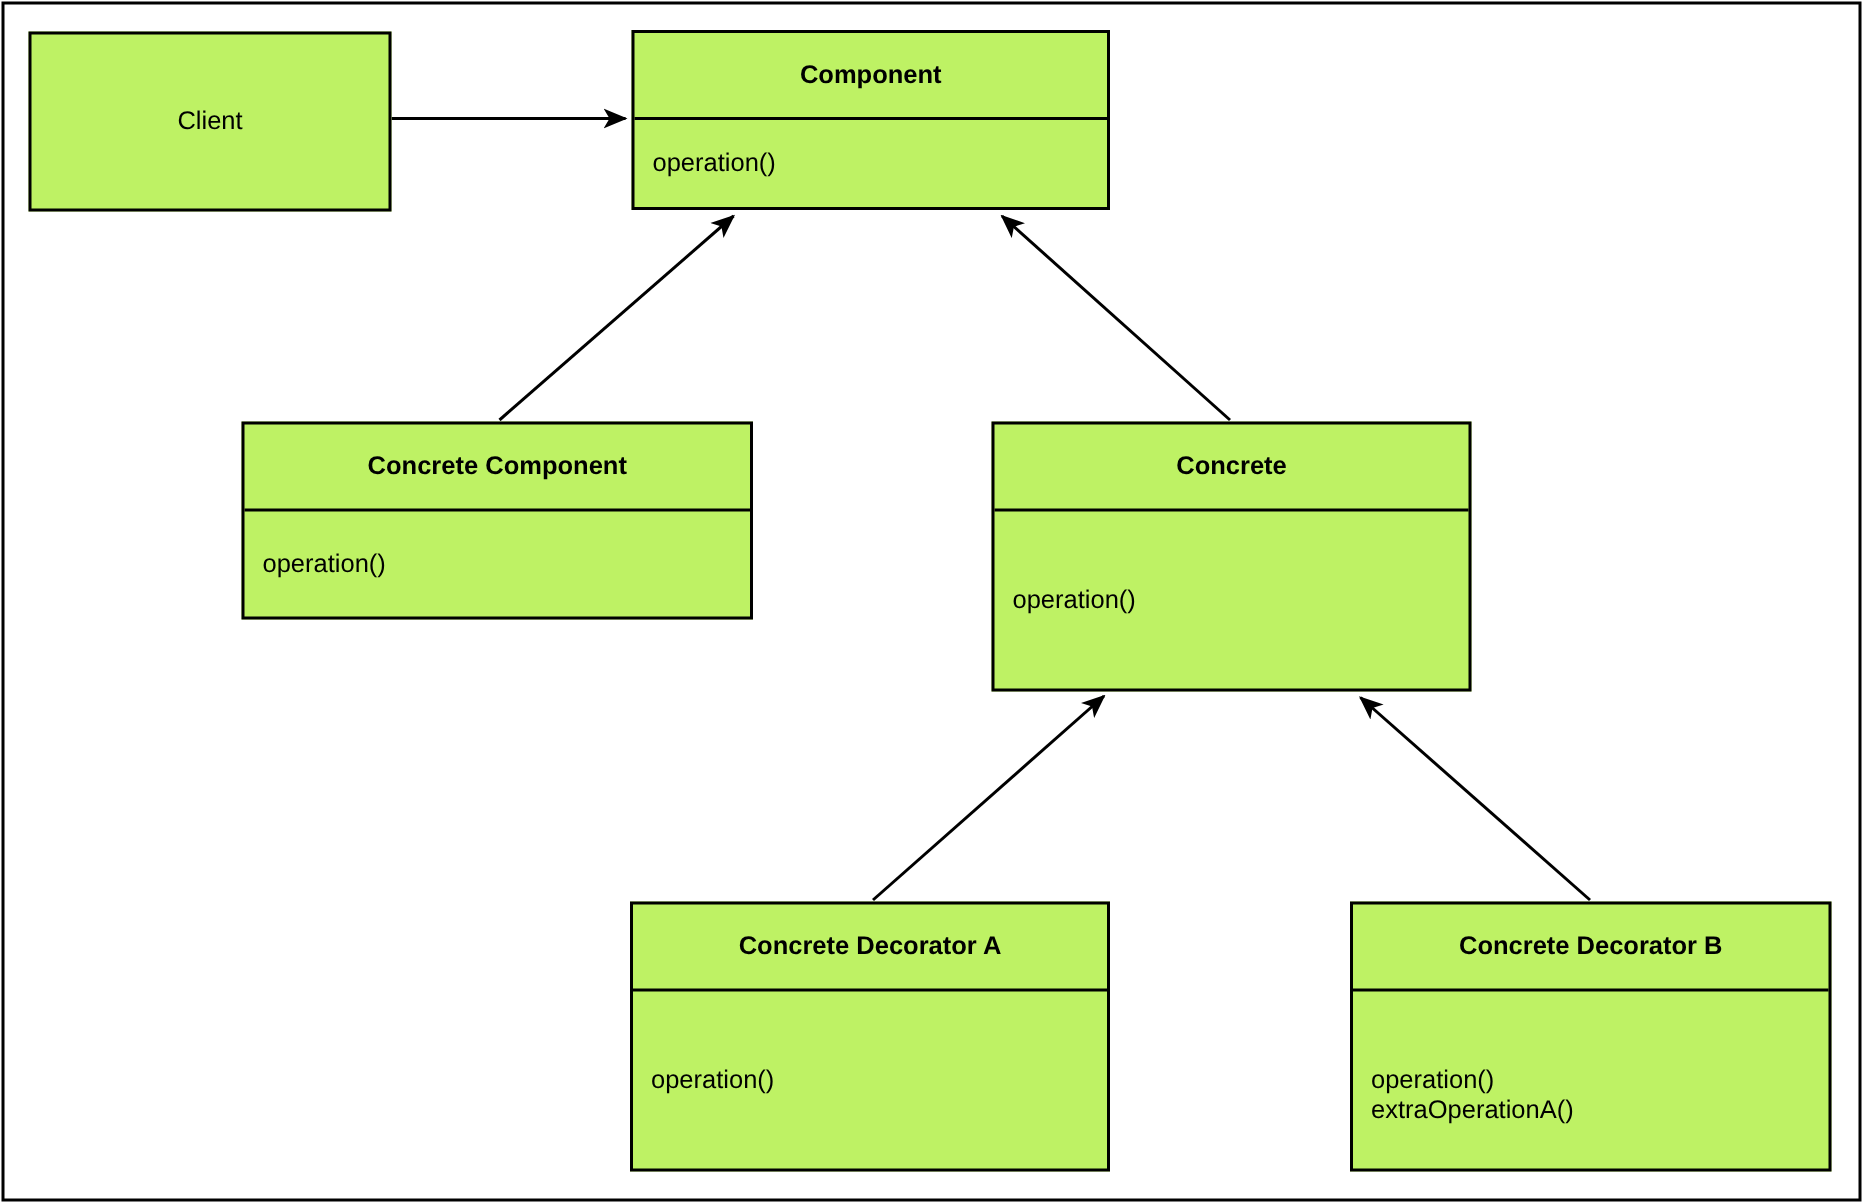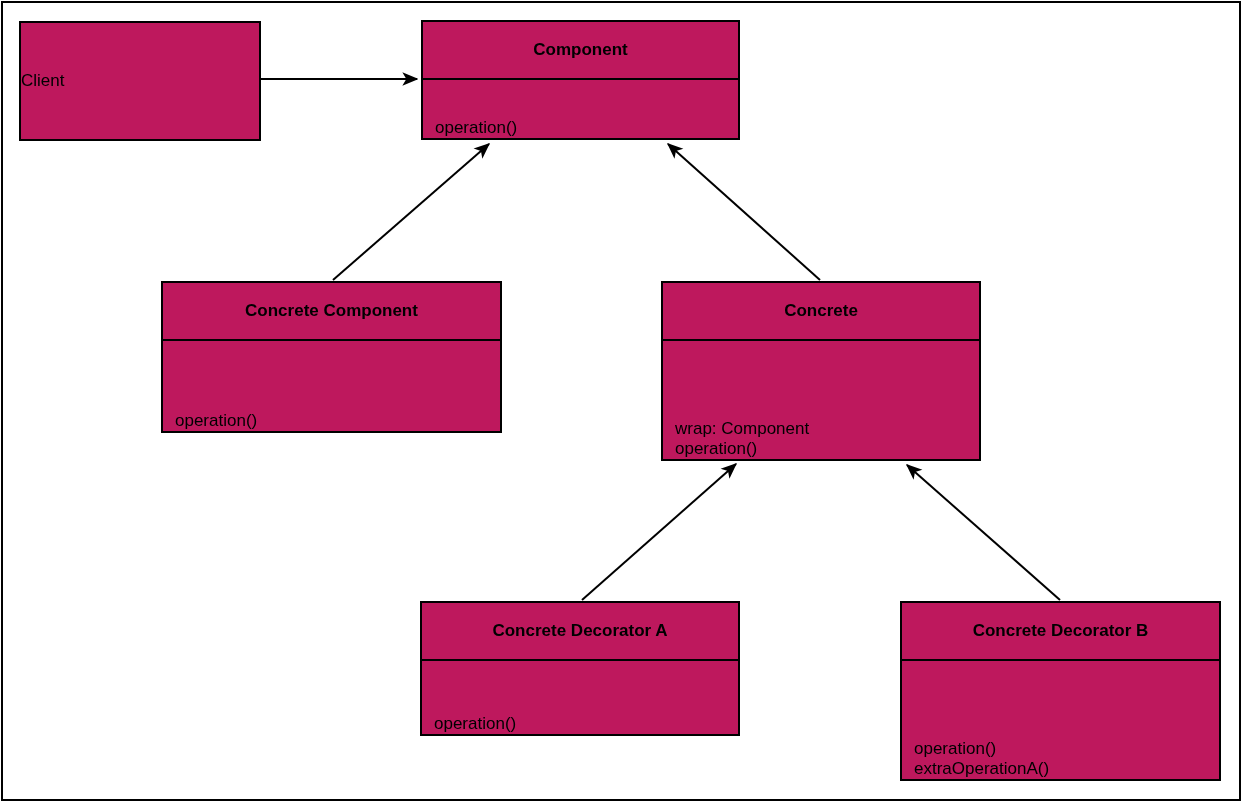--- a/index.html
+++ b/index.html
@@ -24,60 +24,60 @@
   }
   .edges {
     position: absolute;
     left: 0;
     top: 0;
     width: 1242px;
     height: 802px;
   }
   .box {
     position: absolute;
-    background: #be185d;
+    background: #bef264;
     border: 2px solid #000000;
     box-sizing: border-box;
     font-size: 17px;
     line-height: 20px;
   }
   .plainbox {
     display: flex;
     align-items: center;
-    justify-content: flex-start;
+    justify-content: center;
   }
   .umlbox {
     display: flex;
     flex-direction: column;
   }
   .uml-title {
     height: 56px;
     flex: 0 0 56px;
     border-bottom: 2px solid #000000;
     display: flex;
     align-items: center;
     justify-content: center;
     font-weight: bold;
   }
   .uml-body {
     flex: 1 1 auto;
     display: flex;
     flex-direction: column;
-    justify-content: flex-end;
+    justify-content: center;
     padding: 0 12px;
   }
   .member {
     white-space: nowrap;
   }
   
   .node-client              { left: 19px;  top: 21px;  width: 242px; height: 120px; }
   .node-component           { left: 421px; top: 20px;  width: 319px; height: 120px; }
-  .node-concrete-component  { left: 161px; top: 281px; width: 341px; height: 152px; }
+  .node-concrete-component  { left: 161px; top: 281px; width: 341px; height: 132px; }
   .node-decorator           { left: 661px; top: 281px; width: 320px; height: 180px; }
-  .node-concrete-decorator-a{ left: 420px; top: 601px; width: 320px; height: 135px; }
+  .node-concrete-decorator-a{ left: 420px; top: 601px; width: 320px; height: 180px; }
   .node-concrete-decorator-b{ left: 900px; top: 601px; width: 321px; height: 180px; gap: 20px; }
   .edge-line {
     stroke: #000000;
     stroke-width: 2;
     fill: none;
   }
 </style>
 </head>
 <body>
 
@@ -110,21 +110,20 @@
   <div class="box umlbox node-concrete-component">
     <div class="uml-title">Concrete Component</div>
     <div class="uml-body">
       <div class="member">operation()</div>
     </div>
   </div>
 
   <div class="box umlbox node-decorator">
     <div class="uml-title">Concrete</div>
     <div class="uml-body">
-      <div class="member">wrap: Component</div>
       <div class="member">operation()</div>
     </div>
   </div>
 
   <div class="box umlbox node-concrete-decorator-a">
     <div class="uml-title">Concrete Decorator A</div>
     <div class="uml-body">
       <div class="member">operation()</div>
     </div>
   </div>

